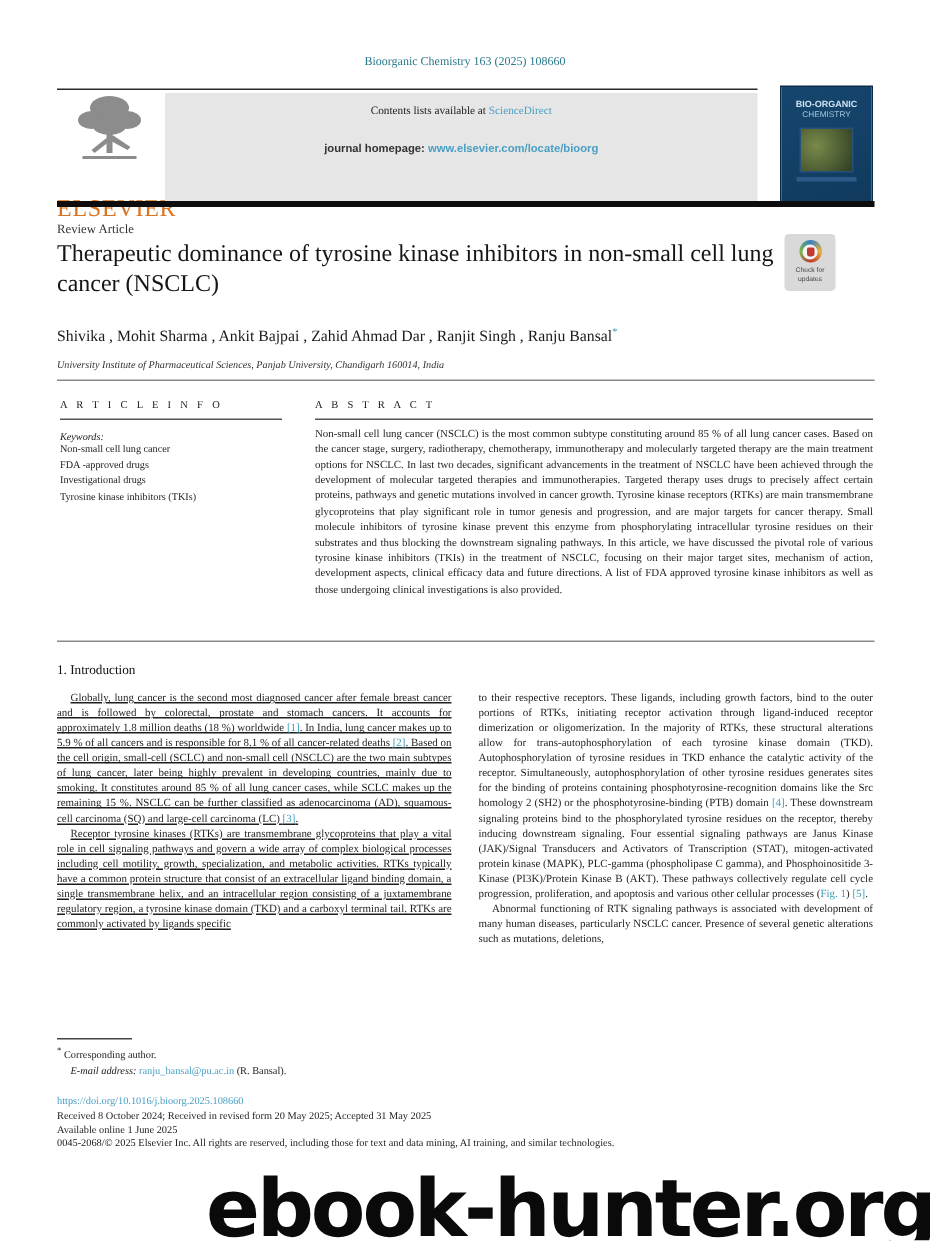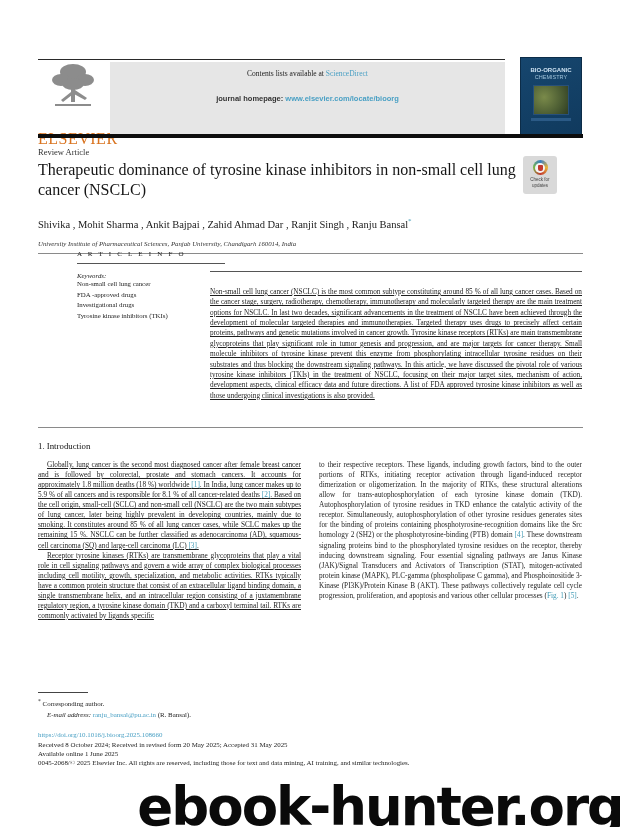--- a/index.html
+++ b/index.html
@@ -40,27 +40,27 @@
   .badge-ring-inner{width:10px;height:10px;border-radius:50%;background:#f4f4f4;
                     display:flex;align-items:center;justify-content:center;}
   .badge-shield{width:5px;height:6px;background:#c2392f;border-radius:1px 1px 2px 2px;}
   .badge-label{font-family:"Liberation Sans",sans-serif;font-size:4.5px;line-height:1.25;color:#444;margin-top:2px;}
 
   .authors{left:38px;top:217px;font-size:10.5px;color:#1a1a1a;}
   .authors sup{font-size:7px;color:#3f9ab5;}
   .affiliation{left:38px;top:240px;font-size:6.8px;font-style:italic;color:#333;}
   .rule1{left:38px;top:253px;width:545px;height:1px;background:#8a8a8a;}
 
-  .info-col{left:40px;top:250px;width:148px;margin-left:37px;}
+  .info-col{left:40px;top:266px;width:148px;}
   .abs-col{left:210px;top:266px;width:372px;}
   .sec-heading{font-size:7px;letter-spacing:2.2px;color:#222;}
   .sec-underline{margin-top:5px;border-bottom:1px solid #555;}
   .keywords-label{margin-top:8px;font-size:6.8px;font-style:italic;}
   .keyword{font-size:6.8px;line-height:1.55;}
-  .abstract-text{margin-top:15px;font-size:7.25px;line-height:1.43;text-align:justify;color:#1e1e1e;text-decoration:underline;}
+  .abstract-text{margin-top:4px;font-size:7.25px;line-height:1.43;text-align:justify;color:#1e1e1e;}
   .rule2{left:38px;top:427px;width:545px;height:1px;background:#8a8a8a;}
 
   .intro-heading{left:38px;top:441px;font-size:8.8px;font-weight:normal;color:#111;}
   .body-col{font-size:7.3px;line-height:1.38;text-align:justify;color:#1e1e1e;}
   .col-left{left:38px;top:460px;width:263px;text-decoration:underline;}
   .col-right{left:319px;top:424px;width:263px;margin-top:36px;}
   .body-col p{margin:0;}
   .body-col p.indent{text-indent:9px;}
 
   .footnote-rule{left:38px;top:692px;width:50px;height:1px;background:#444;}
@@ -72,20 +72,21 @@
   .m1{top:741px;} .m2{top:750px;} .m3{top:759px;}
 
   .watermark{right:-3px;bottom:-10px;font-family:"DejaVu Sans","Liberation Sans",sans-serif;
              font-weight:800;font-size:53px;letter-spacing:-2px;color:#0a0a0a;white-space:nowrap;}
 </style>
 </head>
 <body>
 
 <div class="page">
 
+  <div class="abs citation teal">Bioorganic Chemistry 163 (2025) 108660</div>
 
   <div class="abs head-rule"></div>
 
   <div class="abs elsevier">
     <span>
       <svg width="52" height="48" viewBox="0 0 52 48">
         <g fill="#8c8c8c">
           <ellipse cx="26" cy="10" rx="13" ry="8"></ellipse>
           <ellipse cx="14" cy="18" rx="9" ry="6"></ellipse>
           <ellipse cx="38" cy="18" rx="9" ry="6"></ellipse>
@@ -137,35 +138,37 @@
     <div class="sec-heading">A R T I C L E  I N F O</div>
     <div class="sec-underline"></div>
     <div class="keywords-label">Keywords:</div>
     <div class="keyword">Non-small cell lung cancer</div>
     <div class="keyword">FDA -approved drugs</div>
     <div class="keyword">Investigational drugs</div>
     <div class="keyword">Tyrosine kinase inhibitors (TKIs)</div>
   </div>
 
   <div class="abs abs-col">
+    <div class="sec-heading">A B S T R A C T</div>
     <div class="sec-underline"></div>
     <div class="abstract-text">Non-small cell lung cancer (NSCLC) is the most common subtype constituting around 85 % of all lung cancer cases. Based on the cancer stage, surgery, radiotherapy, chemotherapy, immunotherapy and molecularly targeted therapy are the main treatment options for NSCLC. In last two decades, significant advancements in the treatment of NSCLC have been achieved through the development of molecular targeted therapies and immunotherapies. Targeted therapy uses drugs to precisely affect certain proteins, pathways and genetic mutations involved in cancer growth. Tyrosine kinase receptors (RTKs) are main transmembrane glycoproteins that play significant role in tumor genesis and progression, and are major targets for cancer therapy. Small molecule inhibitors of tyrosine kinase prevent this enzyme from phosphorylating intracellular tyrosine residues on their substrates and thus blocking the downstream signaling pathways. In this article, we have discussed the pivotal role of various tyrosine kinase inhibitors (TKIs) in the treatment of NSCLC, focusing on their major target sites, mechanism of action, development aspects, clinical efficacy data and future directions. A list of FDA approved tyrosine kinase inhibitors as well as those undergoing clinical investigations is also provided.</div>
   </div>
 
   <div class="abs rule2"></div>
 
   <div class="abs intro-heading">1. Introduction</div>
 
   <div class="abs body-col col-left">
     <p class="indent"><span>Globally, lung cancer is the second most diagnosed cancer after female breast cancer and is followed by colorectal, prostate and stomach cancers. It accounts for approximately 1.8 million deaths (18 %) worldwide </span><span class="inline-link">[1]</span><span>. In India, lung cancer makes up to 5.9 % of all cancers and is responsible for 8.1 % of all cancer-related deaths </span><span class="inline-link">[2]</span><span>. Based on the cell origin, small-cell (SCLC) and non-small cell (NSCLC) are the two main subtypes of lung cancer, later being highly prevalent in developing countries, mainly due to smoking. It constitutes around 85 % of all lung cancer cases, while SCLC makes up the remaining 15 %. NSCLC can be further classified as adenocarcinoma (AD), squamous-cell carcinoma (SQ) and large-cell carcinoma (LC) </span><span class="inline-link">[3]</span><span>.</span></p>
     <p class="indent"><span>Receptor tyrosine kinases (RTKs) are transmembrane glycoproteins that play a vital role in cell signaling pathways and govern a wide array of complex biological processes including cell motility, growth, specialization, and metabolic activities. RTKs typically have a common protein structure that consist of an extracellular ligand binding domain, a single transmembrane helix, and an intracellular region consisting of a juxtamembrane regulatory region, a tyrosine kinase domain (TKD) and a carboxyl terminal tail. RTKs are commonly activated by ligands specific</span></p>
   </div>
 
   <div class="abs body-col col-right">
     <p><span>to their respective receptors. These ligands, including growth factors, bind to the outer portions of RTKs, initiating receptor activation through ligand-induced receptor dimerization or oligomerization. In the majority of RTKs, these structural alterations allow for trans-autophosphorylation of each tyrosine kinase domain (TKD). Autophosphorylation of tyrosine residues in TKD enhance the catalytic activity of the receptor. Simultaneously, autophosphorylation of other tyrosine residues generates sites for the binding of proteins containing phosphotyrosine-recognition domains like the Src homology 2 (SH2) or the phosphotyrosine-binding (PTB) domain </span><span class="inline-link">[4]</span><span>. These downstream signaling proteins bind to the phosphorylated tyrosine residues on the receptor, thereby inducing downstream signaling. Four essential signaling pathways are Janus Kinase (JAK)/Signal Transducers and Activators of Transcription (STAT), mitogen-activated protein kinase (MAPK), PLC-gamma (phospholipase C gamma), and Phosphoinositide 3-Kinase (PI3K)/Protein Kinase B (AKT). These pathways collectively regulate cell cycle progression, proliferation, and apoptosis and various other cellular processes (</span><span class="inline-link">Fig. 1</span><span>) </span><span class="inline-link">[5]</span><span>.</span></p>
+    <p class="indent"><span>Abnormal functioning of RTK signaling pathways is associated with development of many human diseases, particularly NSCLC cancer. Presence of several genetic alterations such as mutations, deletions,</span></p>
   </div>
 
   <div class="abs footnote-rule"></div>
   <div class="abs footnote">
     <div><sup>*</sup><span> Corresponding author.</span></div>
     <div class="l2"><span class="fn-email-label">E-mail address: </span><span class="link">ranju_bansal@pu.ac.in</span><span> (R. Bansal).</span></div>
   </div>
 
   <div class="abs doi link">https://doi.org/10.1016/j.bioorg.2025.108660</div>
   <div class="abs meta m1">Received 8 October 2024; Received in revised form 20 May 2025; Accepted 31 May 2025</div>

